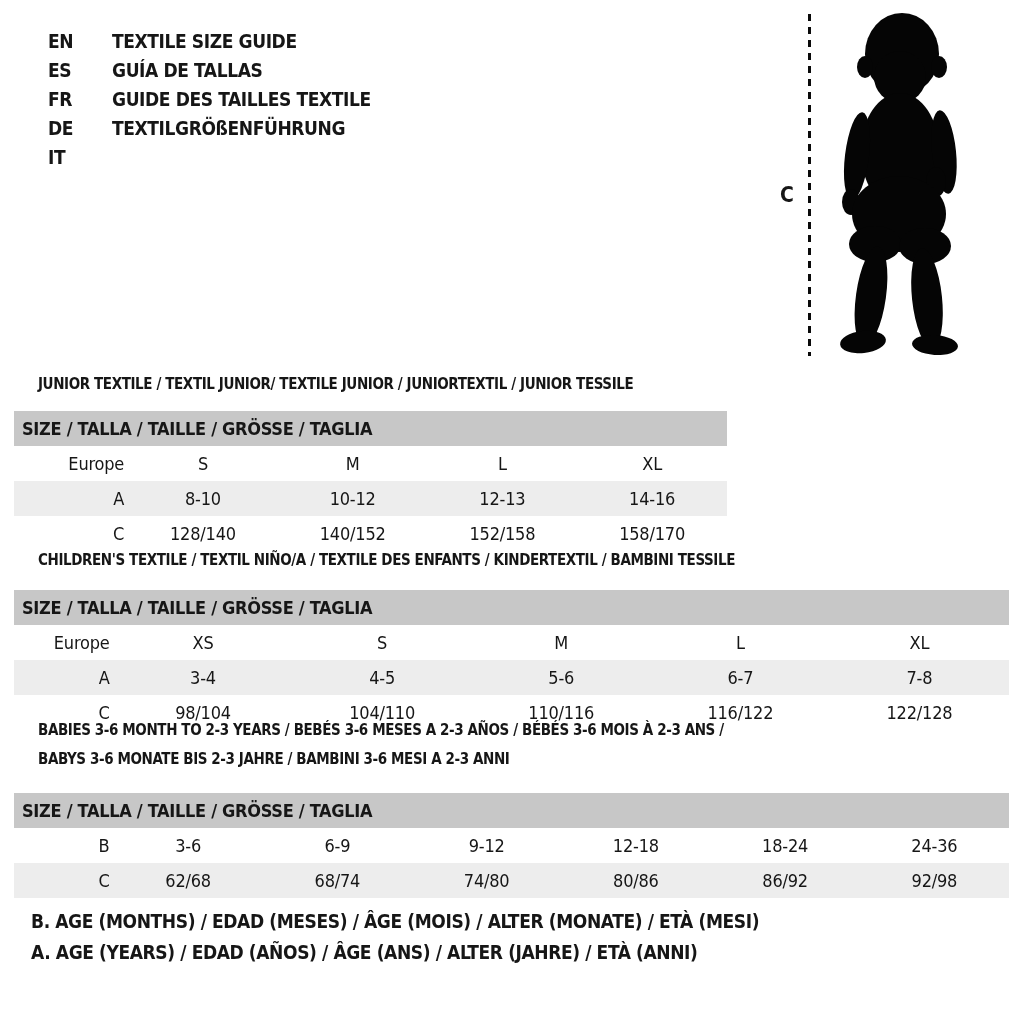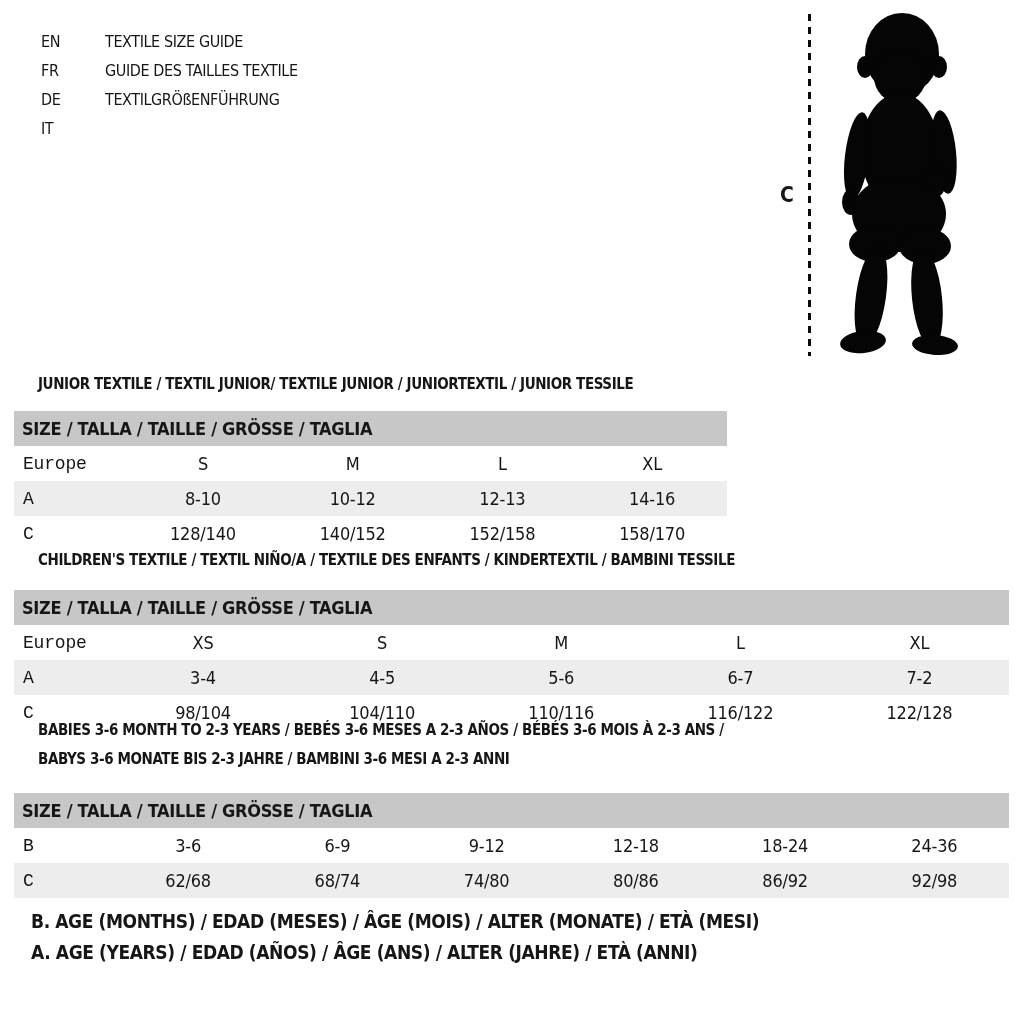--- a/index.html
+++ b/index.html
@@ -4,58 +4,62 @@
 <style>
   html,body{margin:0;padding:0;background:#fff;}
   #canvas{
     position:relative;width:1024px;height:1024px;background:#ffffff;overflow:hidden;
     font-family:"DejaVu Sans","Liberation Sans",sans-serif;
     font-stretch:condensed;
     color:#161616;
     -webkit-font-smoothing:antialiased;
   }
   
-  .lang-block{position:absolute;left:41px;top:27px;font-weight:400;font-size:16px;line-height:29px;letter-spacing:-0.4px;}
+  .lang-block{position:absolute;left:48px;top:27px;font-weight:700;font-size:19px;line-height:29px;letter-spacing:-0.4px;}
   .lang-row{display:flex;}
   .lang-code{width:64px;flex:0 0 64px;}
   
   .measure-line{
     position:absolute;left:808px;top:14px;width:3px;height:342px;
     background:repeating-linear-gradient(to bottom,#0a0a0a 0 7px,transparent 7px 13px);
   }
   .height-label{position:absolute;left:780px;top:183px;font-weight:700;font-size:21px;}
   .baby-svg{position:absolute;left:823px;top:6px;}
   
   .sec-title{position:absolute;left:38px;font-weight:700;font-size:15px;letter-spacing:-0.4px;white-space:nowrap;line-height:29px;}
   
   table.size-table{position:absolute;border-collapse:collapse;table-layout:fixed;}
   table.size-table th,table.size-table td{
     padding:4px;height:27px;vertical-align:middle;text-align:center;
     font-size:18px;font-weight:400;letter-spacing:-0.2px;white-space:nowrap;
   }
   table.size-table thead th{
     background:#c7c7c7;text-align:left;padding-left:8px;font-weight:700;font-size:18px;letter-spacing:-0.3px;
   }
-  table.size-table tbody th{text-align:left;padding-left:9px;font-weight:400;font-family:Liberation Mono, monospace;}
+  table.size-table tbody th{text-align:right;padding-left:9px;font-weight:400;}
   table.size-table tr.shade{background:#ededed;}
   #junior-table{left:14px;top:411px;width:713px;}
   #children-table{left:14px;top:590px;width:995px;}
   #babies-table{left:14px;top:793px;width:995px;}
   
   .footnotes{position:absolute;left:31px;top:906px;font-weight:700;font-size:19px;line-height:31px;letter-spacing:-0.4px;}
 </style>
 </head>
 <body>
 
 <div id="canvas">
 
   <div class="lang-block">
     <div class="lang-row">
       <span class="lang-code">EN</span>
       <span class="lang-label">TEXTILE SIZE GUIDE</span>
+    </div>
+    <div class="lang-row">
+      <span class="lang-code">ES</span>
+      <span class="lang-label">GUÍA DE TALLAS</span>
     </div>
     <div class="lang-row">
       <span class="lang-code">FR</span>
       <span class="lang-label">GUIDE DES TAILLES TEXTILE</span>
     </div>
     <div class="lang-row">
       <span class="lang-code">DE</span>
       <span class="lang-label">TEXTILGRÖßENFÜHRUNG</span>
     </div>
     <div class="lang-row">
@@ -148,21 +152,21 @@
           <td>M</td>
           <td>L</td>
           <td>XL</td>
         </tr>
         <tr class="shade">
           <th>A</th>
           <td>3-4</td>
           <td>4-5</td>
           <td>5-6</td>
           <td>6-7</td>
-          <td>7-2</td>
+          <td>7-8</td>
         </tr>
         <tr>
           <th>C</th>
           <td>98/104</td>
           <td>104/110</td>
           <td>110/116</td>
           <td>116/122</td>
           <td>122/128</td>
         </tr>
       </tbody>

